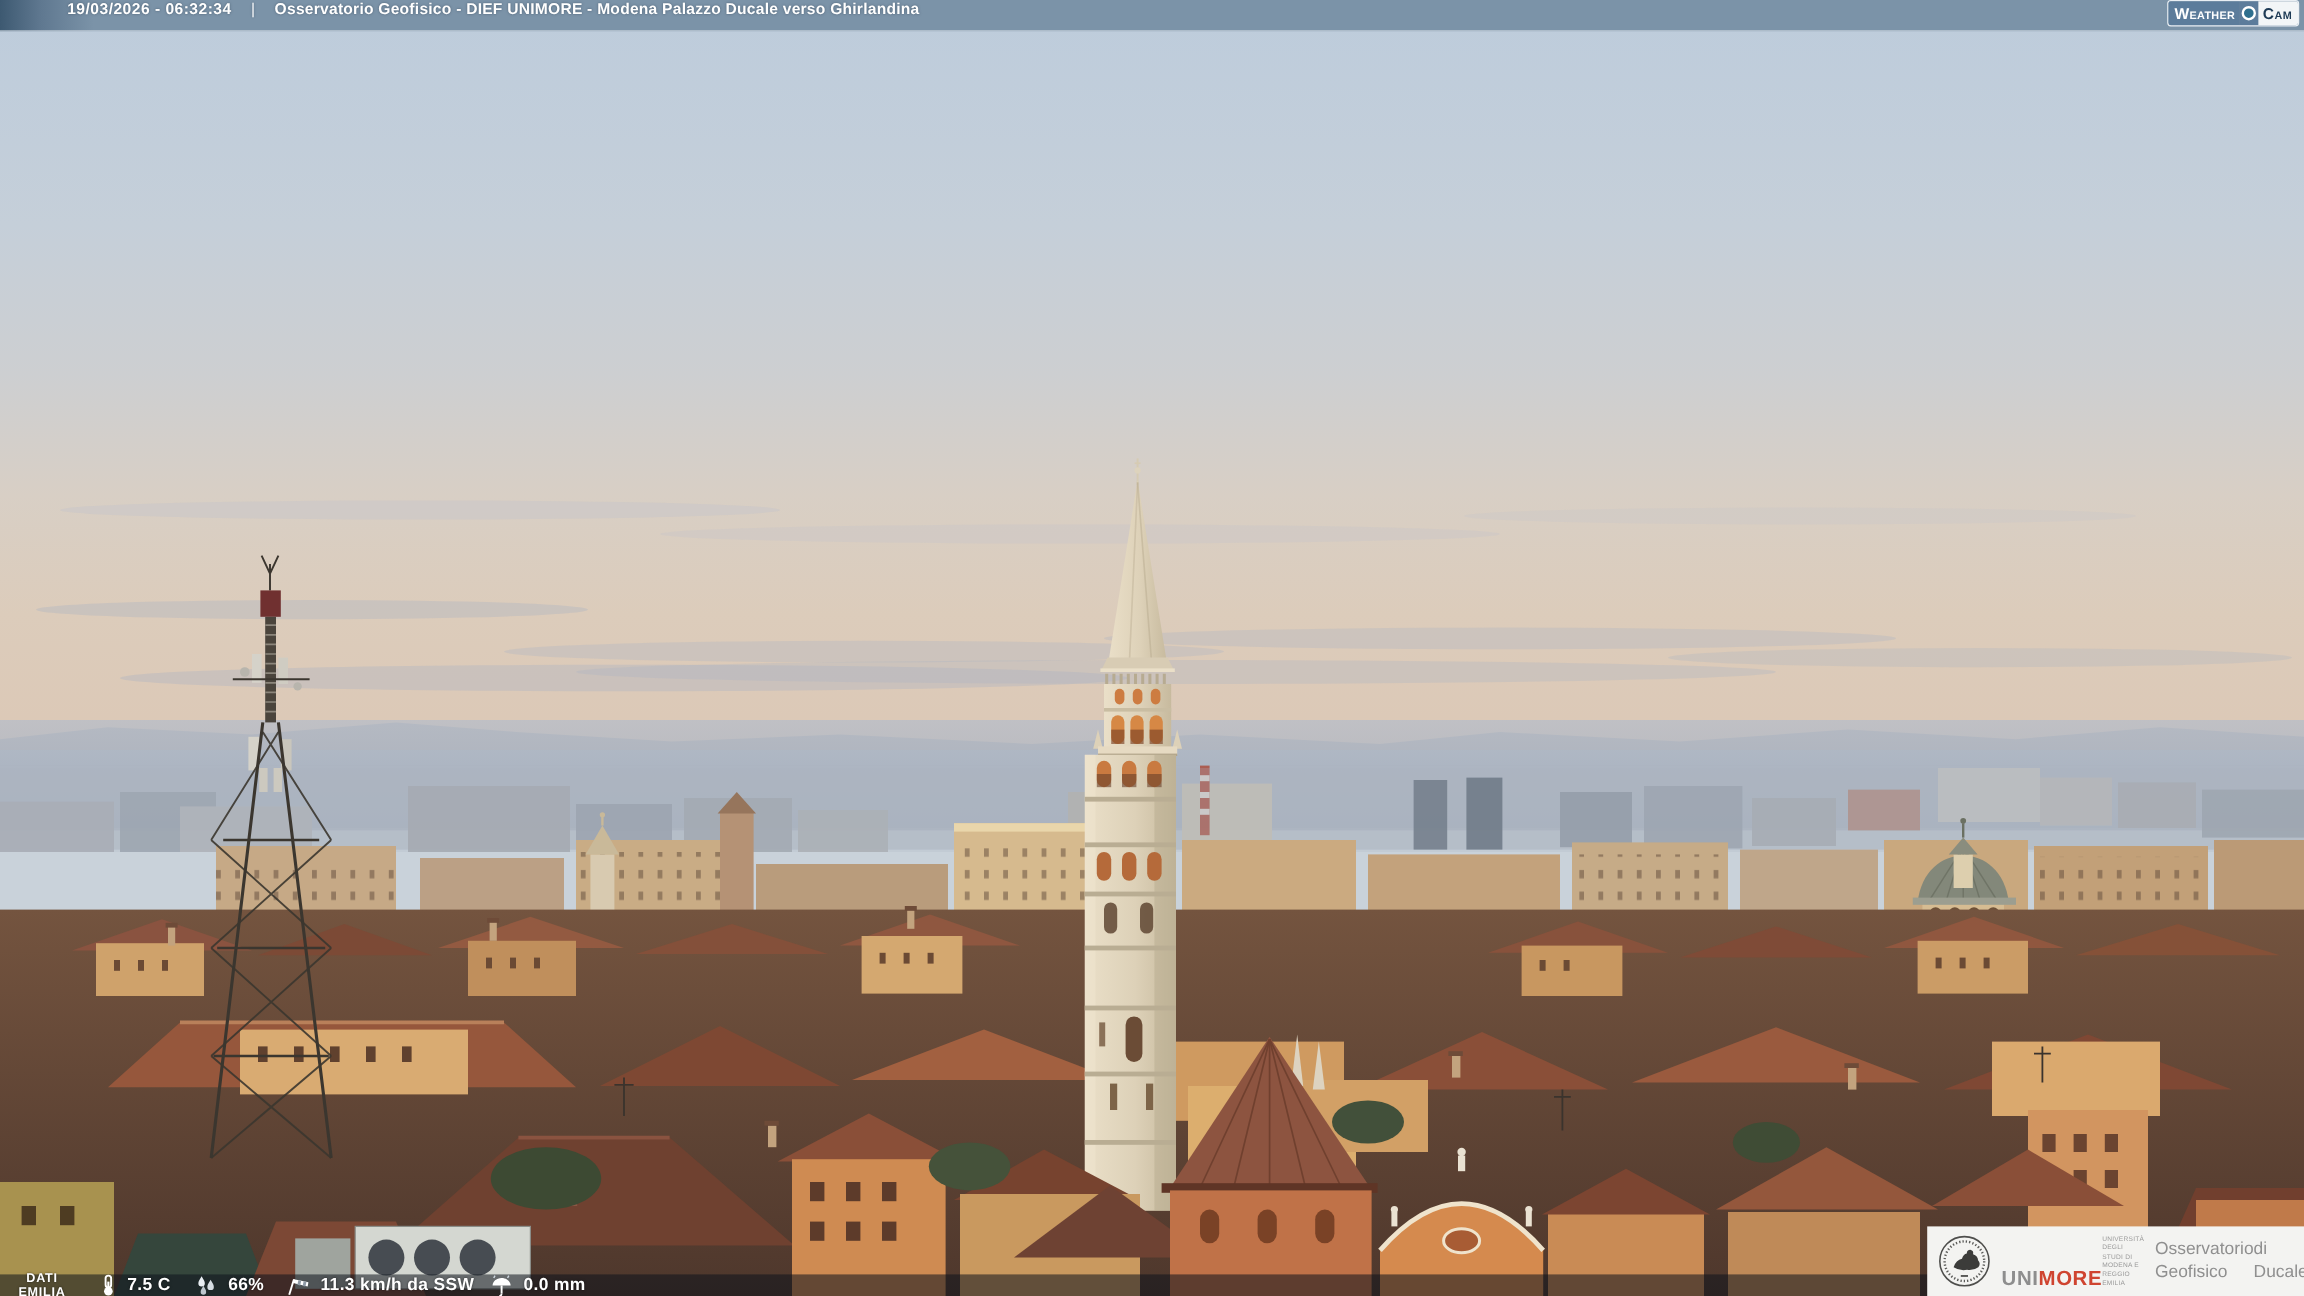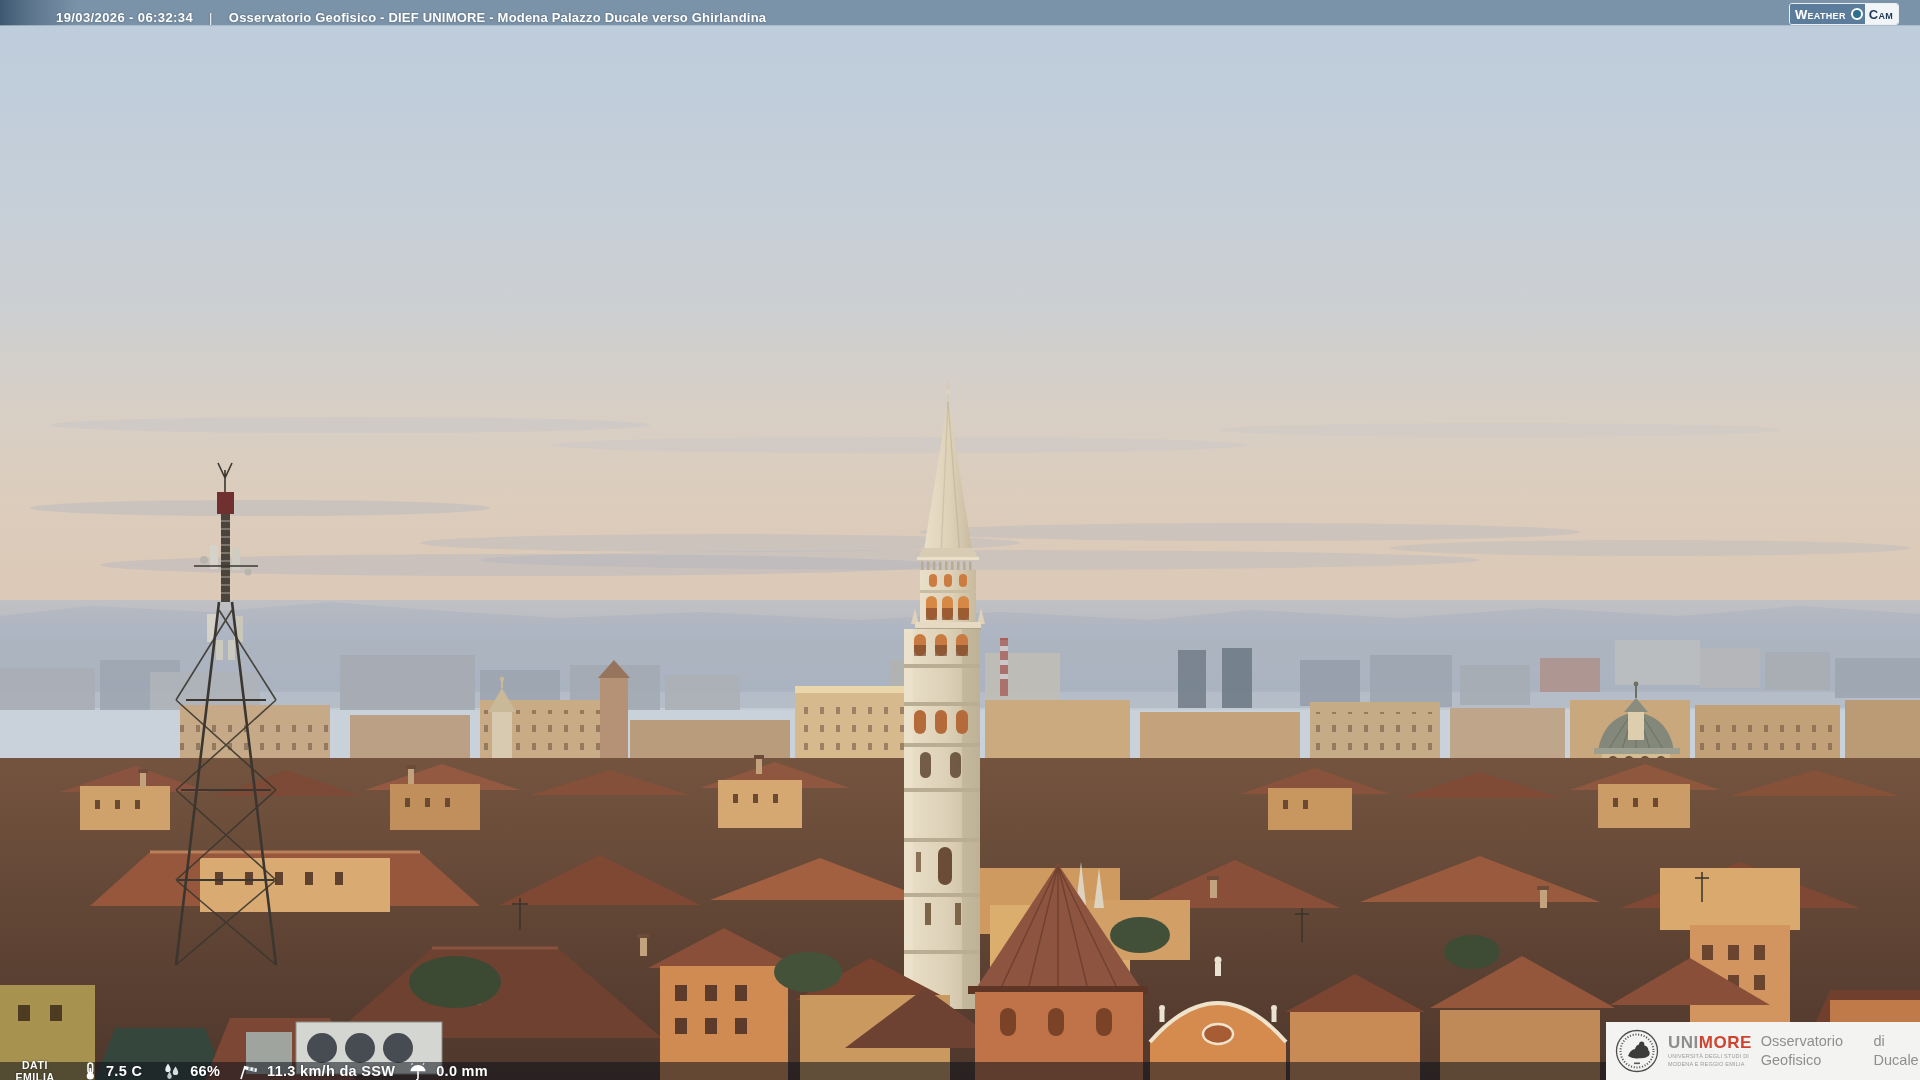--- a/index.html
+++ b/index.html
@@ -2,29 +2,29 @@
 <html><head>
 <meta charset="utf-8">
 <style>
   html,body{margin:0;padding:0;background:#222;}
   .stage{position:relative;width:1920px;height:1080px;overflow:hidden;
          font-family:"Liberation Sans",sans-serif;background:#c9d2da;}
   .scene{position:absolute;inset:0;display:block;}
 
   
   .top-bar{position:absolute;top:0;left:0;right:0;height:25px;z-index:10;
-    display:flex;align-items:flex-end;color:#fff;
+    display:flex;align-items:flex-start;color:#fff;
     background:linear-gradient(90deg,#3d5971 0px,#5f7890 34px,#7b93a8 78px,#7b93a8 100%);
     border-bottom:1px solid rgba(215,223,230,.55);
     font-weight:700;font-size:13px;letter-spacing:.4px;
     text-shadow:0 0 2px rgba(25,40,58,.5);}
   .top-bar .time{margin-left:56px;white-space:nowrap;}
   .top-bar .sep{margin:0 16px;font-weight:400;opacity:.95;}
   .top-bar .title{white-space:nowrap;letter-spacing:.2px;}
-  .wc-logo{margin-left:auto;margin-right:21px;height:20px;display:flex;align-items:stretch;
+  .wc-logo{margin-left:auto;margin-right:4px;height:20px;display:flex;align-items:stretch;
     border:1px solid #e9eef3;border-radius:3px;overflow:hidden;text-shadow:none;}
   .wc-weather{background:#5c7c9b;display:flex;align-items:center;padding:0 3px 0 5px;
     font-variant:small-caps;font-weight:700;font-size:13px;color:#fff;letter-spacing:.3px;}
   .wc-lens{background:#5c7c9b;display:flex;align-items:center;justify-content:center;padding:0 2px;}
   .wc-lens i{display:block;width:8px;height:8px;border-radius:50%;
     background:#2e6f8e;border:2.5px solid #fff;}
   .wc-cam{background:#f2f5f7;display:flex;align-items:center;padding:0 5px 0 4px;
     font-variant:small-caps;font-weight:700;font-size:13px;color:#1d3a55;letter-spacing:.3px;}
 
   
@@ -36,21 +36,21 @@
     font-size:10.5px;line-height:1.15;letter-spacing:.6px;}
   .reading{display:flex;align-items:center;gap:8px;white-space:nowrap;}
   .reading svg{display:block;}
   .m-temp{margin-left:22px;} .m-hum{margin-left:20px;} .m-wind{margin-left:17px;} .m-rain{margin-left:13px;}
 
   
   .brand-box{position:absolute;right:0;bottom:0;width:314px;height:58px;z-index:11;
     background:#f3f3f1;display:flex;align-items:center;gap:9px;
     padding-left:9px;box-sizing:border-box;}
   .seal{flex:0 0 auto;}
-  .uni-col{display:flex;flex-direction:column;}
+  .uni-col{display:flex;flex-direction:row;align-items:flex-end;}
   .uni-word{font-size:17px;font-weight:700;letter-spacing:.5px;line-height:1;}
   .uni-word .uni{color:#8e8e8e;} .uni-word .more{color:#cf4430;}
   .uni-sub{margin-top:2px;display:flex;flex-direction:column;
     font-size:5.5px;color:#9a9a9a;letter-spacing:.2px;line-height:1.35;}
   .obs-col{display:flex;flex-direction:row;font-size:14.5px;color:#8f8f8f;line-height:1.3;}
 </style>
 </head>
 <body>
 
 <div class="stage">

